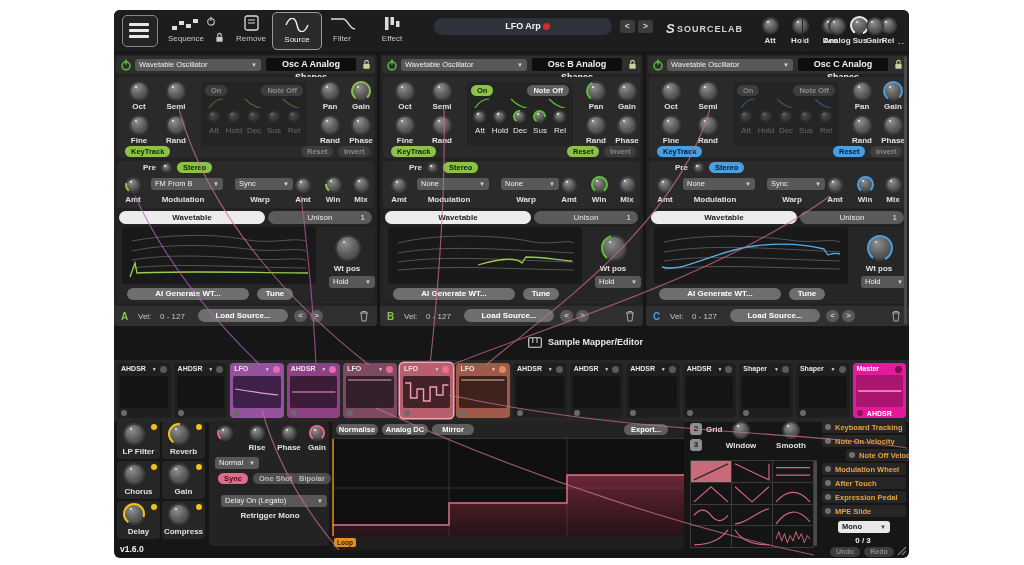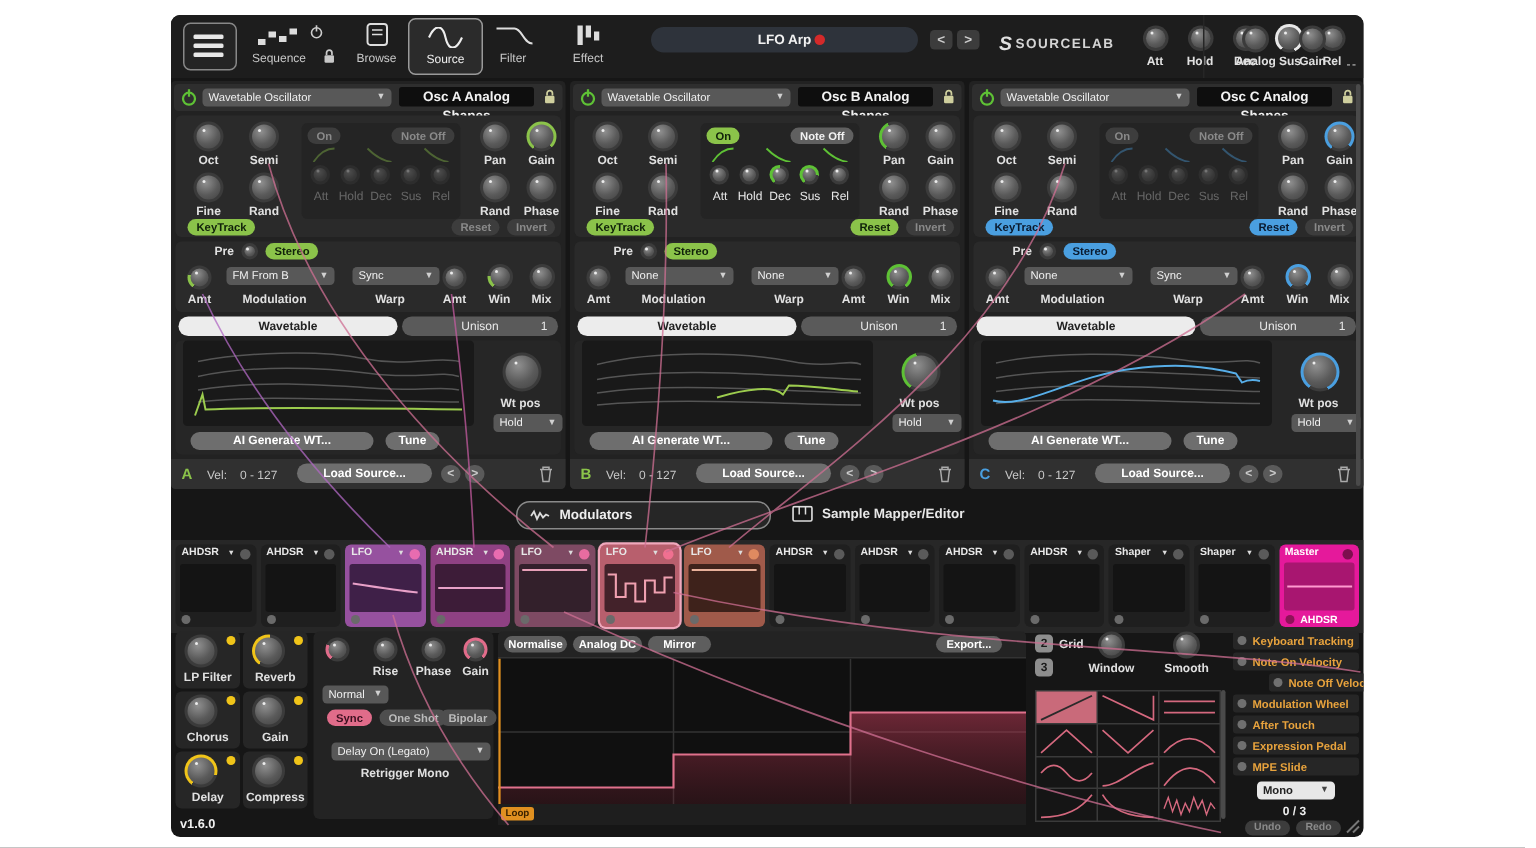--- a/index.html
+++ b/index.html
@@ -86,21 +86,21 @@
     <span class="lb" style="left:44px;top:24px;width:56px;">Sequence</span>
     <svg class="abs" style="left:101px;top:22px;" width="9" height="11" viewBox="0 0 10 12">
         <rect x="1.5" y="5.2" width="7" height="5.6" rx="1" fill="#c8c8c8"></rect>
         <path d="M3,5 V3.4 a2,2 0 0 1 4,0 V5" fill="none" stroke="#c8c8c8" stroke-width="1.3"></path>
       </svg>
     <svg class="abs" style="left:130px;top:5px;" width="15" height="16" viewBox="0 0 15 16">
         <rect x="1" y="1" width="13" height="14" rx="2" fill="none" stroke="#ddd" stroke-width="1.3"></rect>
         <line x1="4" y1="5" x2="11" y2="5" stroke="#ddd"></line>
         <line x1="4" y1="8" x2="11" y2="8" stroke="#ddd"></line>
       </svg>
-    <span class="lb" style="left:112px;top:24px;width:50px;">Browse</span>
+    <span class="lb" style="left:112px;top:24px;width:50px;">Remove</span>
     <div class="abs" style="left:158px;top:2px;width:48px;height:36px;border:1px solid #9a9a9a;border-radius:5px;background:#2b2b2b;">
       <svg class="abs" style="left:12px;top:5px;" width="24" height="14" viewBox="0 0 24 14">
           <path d="M1,7 C5,-2 10,-2 12,7 C14,16 19,16 23,7" fill="none" stroke="#eee" stroke-width="1.4"></path>
         </svg>
       <span class="lb" style="left:0;top:22px;width:48px;color:#f0f0f0;">Source</span>
     </div>
     <svg class="abs" style="left:216px;top:7px;" width="26" height="14" viewBox="0 0 26 14">
         <path d="M1,2 H13 C18,2 19,12 25,12" fill="none" stroke="#ddd" stroke-width="1.4"></path>
       </svg>
     <span class="lb" style="left:204px;top:24px;width:48px;">Filter</span>
@@ -486,26 +486,20 @@
       <div class="sq" style="left:180px;top:4px;width:13px;height:12px;font-size:8px;line-height:12px;background:#5a5a5a;border-radius:6px;">&lt;</div>
       <div class="sq" style="left:196px;top:4px;width:13px;height:12px;font-size:8px;line-height:12px;background:#5a5a5a;border-radius:6px;">&gt;</div>
       <svg class="abs" style="right:8px;top:4px;" width="10" height="12" viewBox="0 0 10 12">
           <path d="M1,3 H9 M3,3 V1.5 H7 V3 M2,3 L3,11 H7 L8,3" fill="none" stroke="#aaa" stroke-width="1"></path>
         </svg>
     </div>
   </div>
 
   <div class="abs" style="left:790px;top:46px;width:3px;height:268px;background:#4a4a4a;border-radius:2px;"></div>
 
-  <div class="abs" style="left:230px;top:324px;width:168px;height:17px;border:1px solid #8a8a8a;border-radius:9px;background:#262626;">
-    <svg class="abs" style="left:8px;top:4px;" width="14" height="9" viewBox="0 0 14 9">
-        <path d="M1,5 L3,2 L5,7 L7,3 L9,6 L11,4 L13,5" fill="none" stroke="#ddd" stroke-width="1.2"></path>
-      </svg>
-    <span class="abs" style="left:28px;top:3px;font-size:9px;font-weight:bold;color:#eee;">Modulators</span>
-  </div>
   <div class="abs" style="left:414px;top:324px;width:160px;height:17px;">
     <svg class="abs" style="left:0;top:3px;" width="14" height="11" viewBox="0 0 14 11">
         <rect x="0.7" y="0.7" width="12.6" height="9.6" rx="1" fill="none" stroke="#ddd" stroke-width="1.1"></rect>
         <line x1="4.8" y1="1" x2="4.8" y2="6" stroke="#ddd"></line>
         <line x1="9" y1="1" x2="9" y2="6" stroke="#ddd"></line>
       </svg>
     <span class="abs" style="left:20px;top:3px;font-size:9px;font-weight:bold;color:#e8e8e8;">Sample Mapper/Editor</span>
   </div>
 
   <div class="slotstrip">

